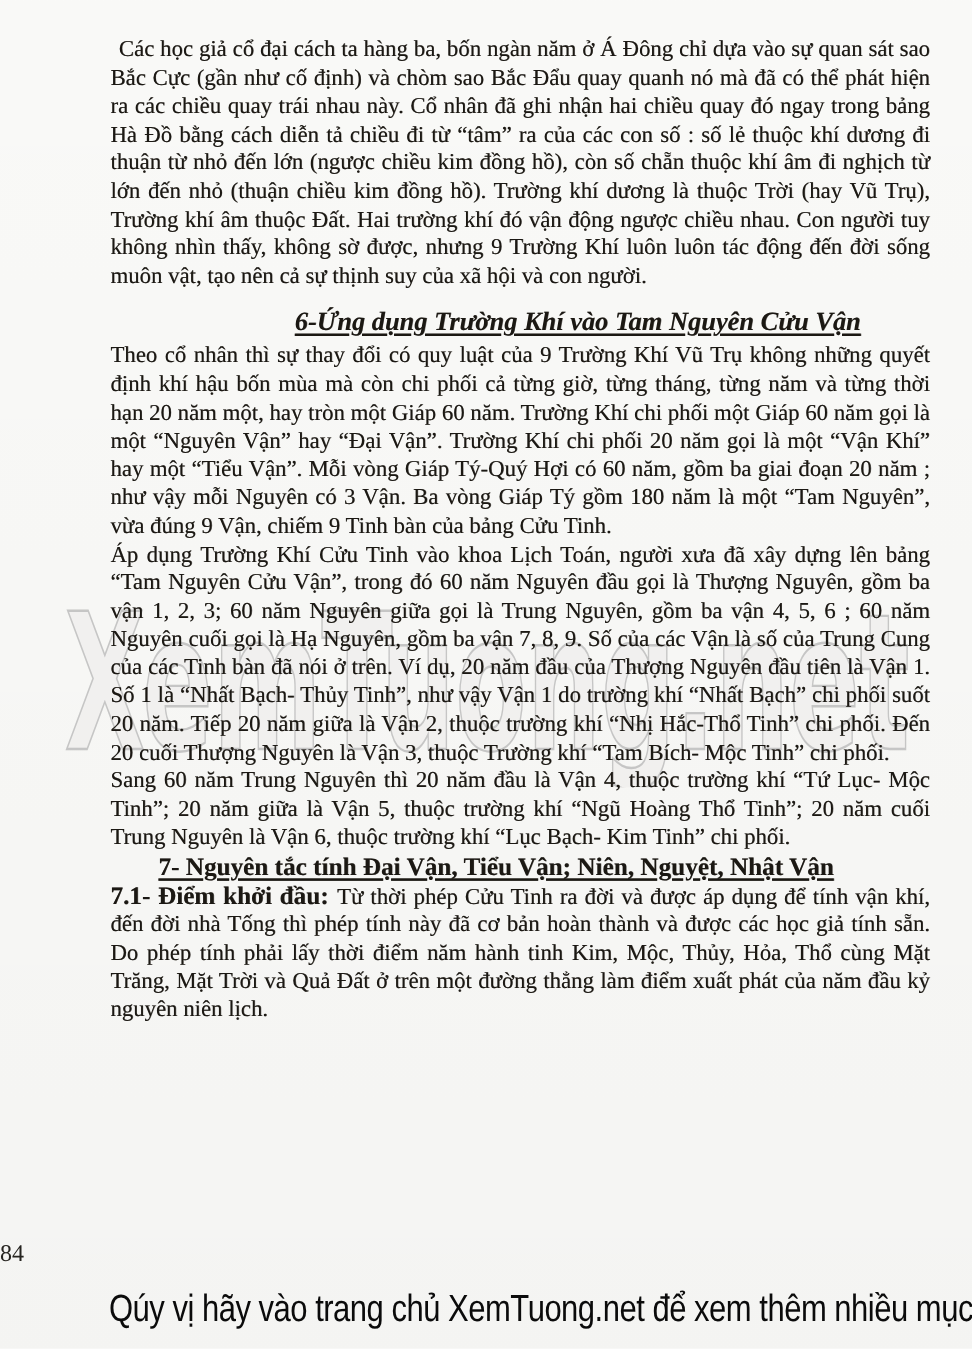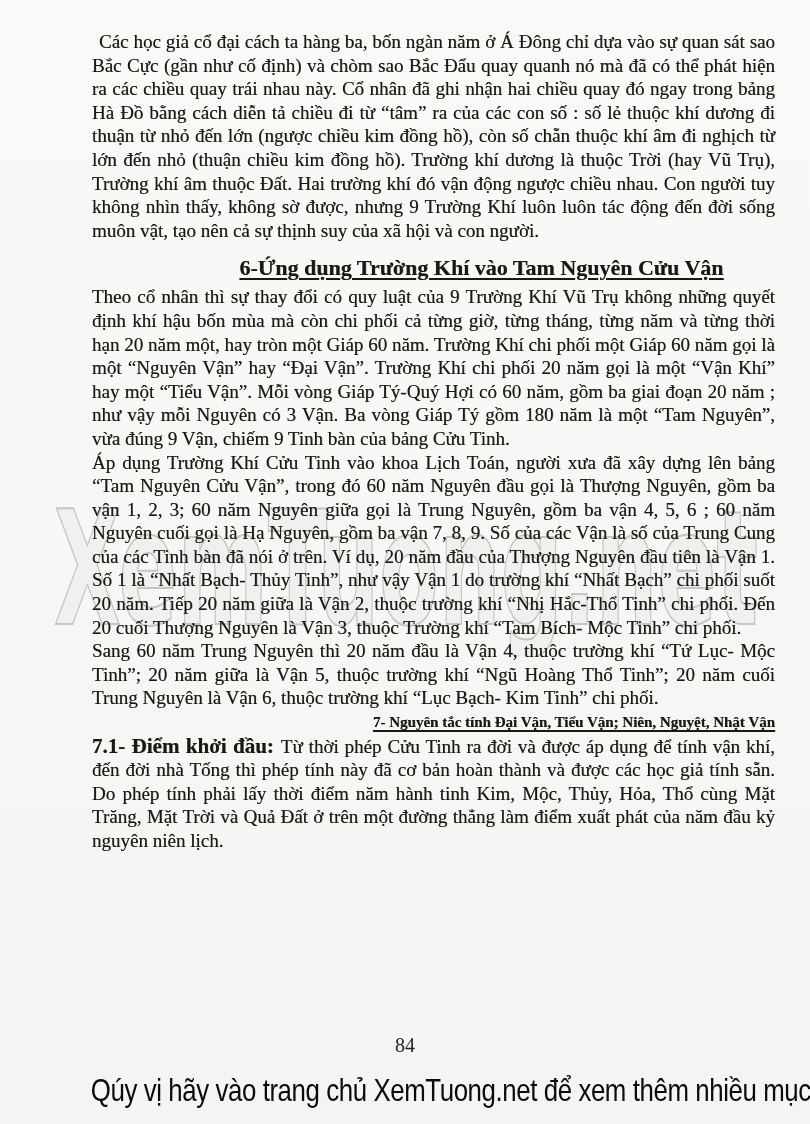--- a/index.html
+++ b/index.html
@@ -36,34 +36,34 @@
     font-weight:bold;
     text-decoration:underline;
     text-decoration-thickness:1.6px;
     text-underline-offset:3px;
     margin:0;
   }
   .h6{
     font-size:22px; line-height:26px;
     text-align:center; padding-left:96px;
     margin:13px 0 4px 0;
+    font-style:italic;
   }
   .h7{
-    font-size:15px; line-height:24.5px;
-    text-align:right; padding-left:40px;
+    font-size:21px; line-height:24.5px;
+    text-align:left; padding-left:40px;
   }
   .lead{
     font-weight:bold; font-size:21px;
     text-decoration-thickness:1.8px;
     text-underline-offset:3px;
     padding-right:7px;
   }
   .pagenum{
     position:absolute; left:0; right:0; top:1034px; z-index:2;
-    text-align:center;
     font-family:"Liberation Serif", serif;
     font-size:20px; color:#2a2username2;
     color:#262420;
   }
   .footer-wrap{
     position:absolute; left:0; right:0; top:1072px; z-index:2;
     text-align:center;
   }
   .footer{
     display:inline-block;

